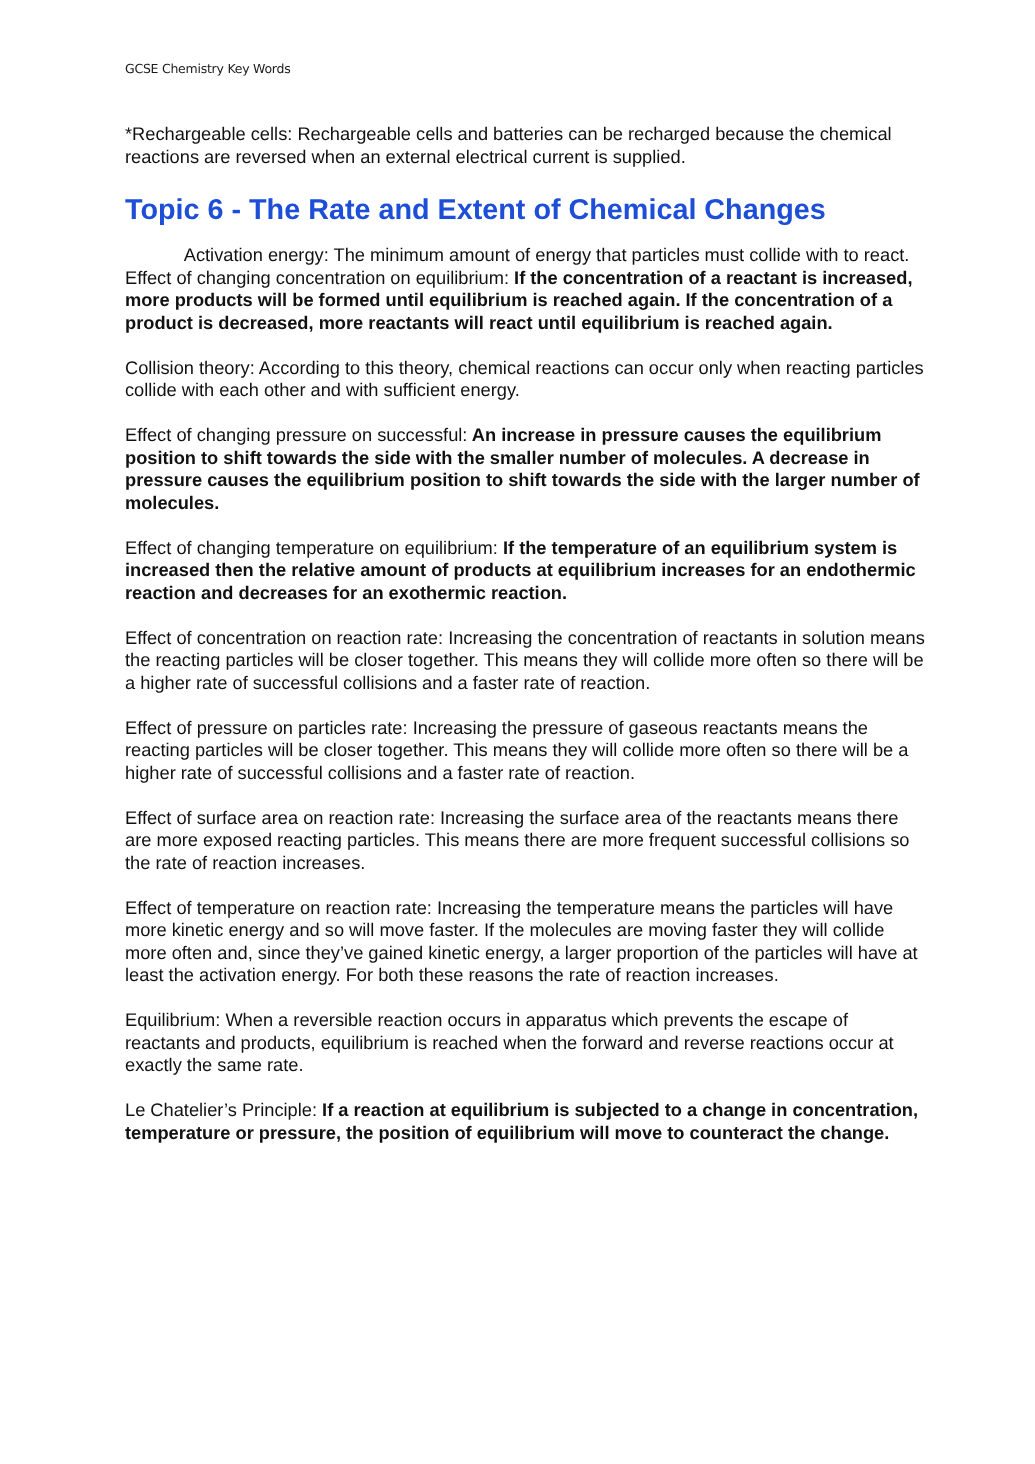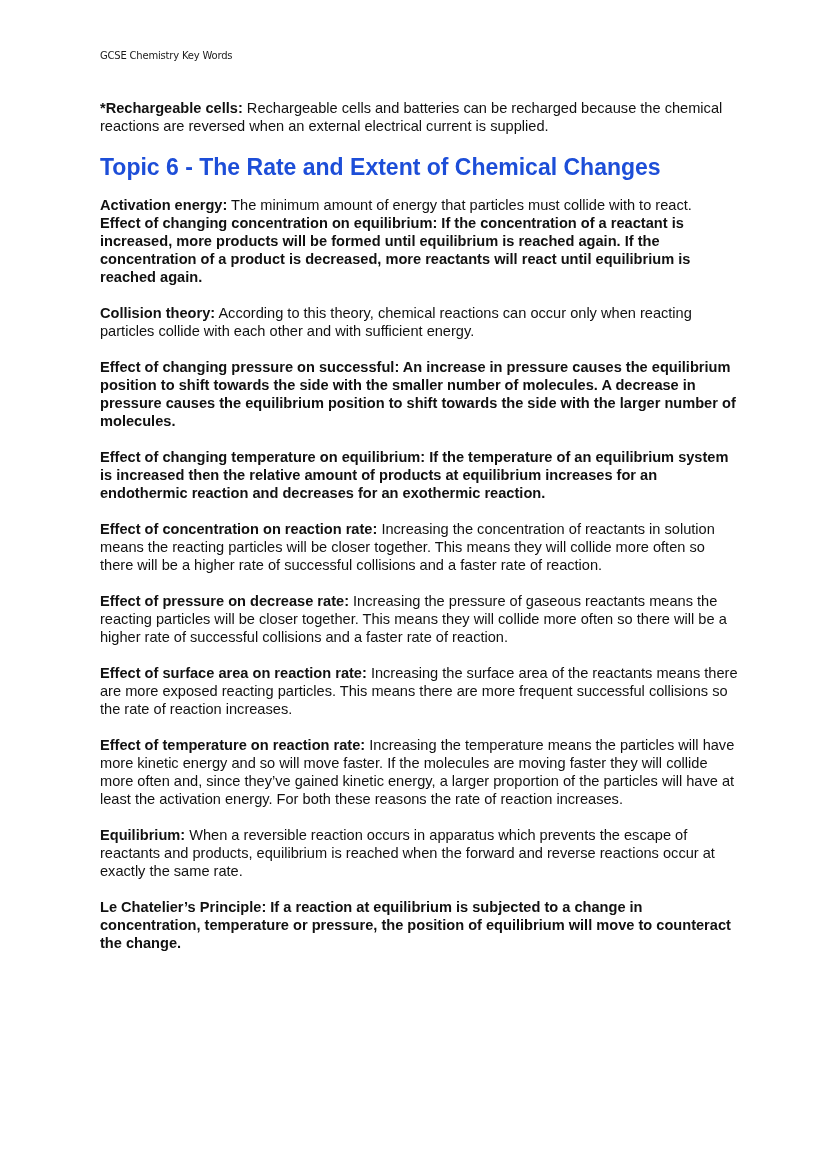--- a/index.html
+++ b/index.html
@@ -31,23 +31,24 @@
       font-family: "Liberation Sans", sans-serif;
       font-size: 14.6px;
       line-height: 18px;
       color: #111111;
     }
     .entry {
       margin: 0 0 18px 0;
     }
     .entry.tight {
       margin-bottom: 0;
+      margin-left: 47px;
     }
     .term {
-      font-weight: bold;
+      font-weight: normal;
     }
     .entry.all-bold {
       font-weight: bold;
     }
     h1.topic-title {
       font-family: "Liberation Sans", sans-serif;
       font-weight: bold;
       font-size: 23px;
       line-height: 28px;
       margin: 18px 0 15px 0;
@@ -86,21 +87,21 @@
 
   <p class="entry all-bold">
     <span class="term">Effect of changing temperature on equilibrium:</span><span> If the temperature of an equilibrium system is increased then the relative amount of products at equilibrium increases for an endothermic reaction and decreases for an exothermic reaction.</span>
   </p>
 
   <p class="entry">
     <span class="term">Effect of concentration on reaction rate:</span><span> Increasing the concentration of reactants in solution means the reacting particles will be closer together. This means they will collide more often so there will be a higher rate of successful collisions and a faster rate of reaction.</span>
   </p>
 
   <p class="entry">
-    <span class="term">Effect of pressure on decrease rate:</span><span> Increasing the pressure of gaseous reactants means the reacting particles will be closer together. This means they will collide more often so there will be a higher rate of successful collisions and a faster rate of reaction.</span>
+    <span class="term">Effect of pressure on particles rate:</span><span> Increasing the pressure of gaseous reactants means the reacting particles will be closer together. This means they will collide more often so there will be a higher rate of successful collisions and a faster rate of reaction.</span>
   </p>
 
   <p class="entry">
     <span class="term">Effect of surface area on reaction rate:</span><span> Increasing the surface area of the reactants means there are more exposed reacting particles. This means there are more frequent successful collisions so the rate of reaction increases.</span>
   </p>
 
   <p class="entry">
     <span class="term">Effect of temperature on reaction rate:</span><span> Increasing the temperature means the particles will have more kinetic energy and so will move faster. If the molecules are moving faster they will collide more often and, since they’ve gained kinetic energy, a larger proportion of the particles will have at least the activation energy. For both these reasons the rate of reaction increases.</span>
   </p>
 

